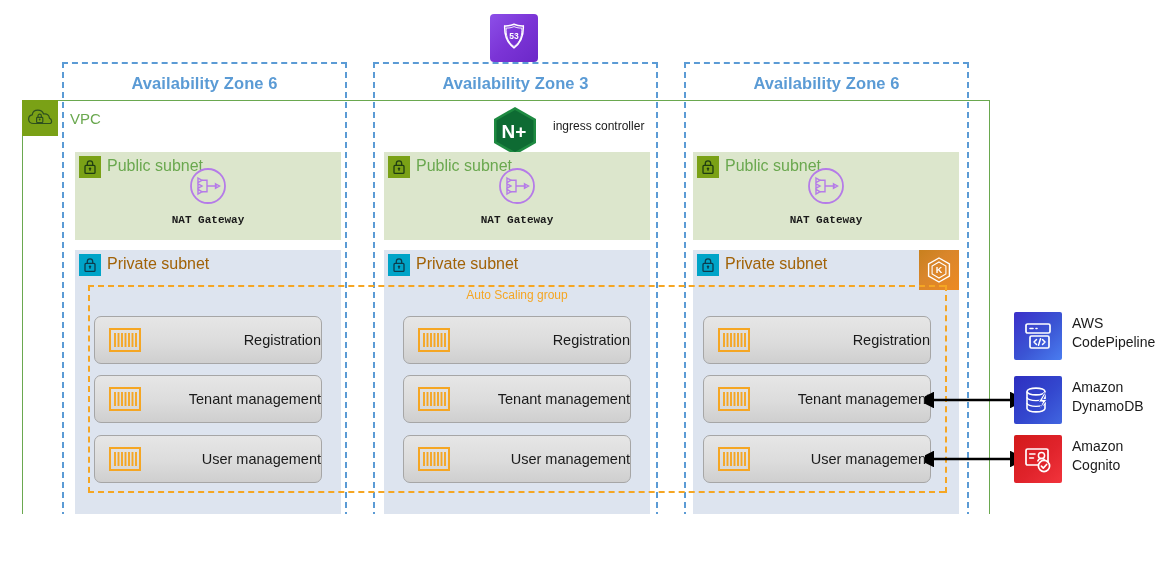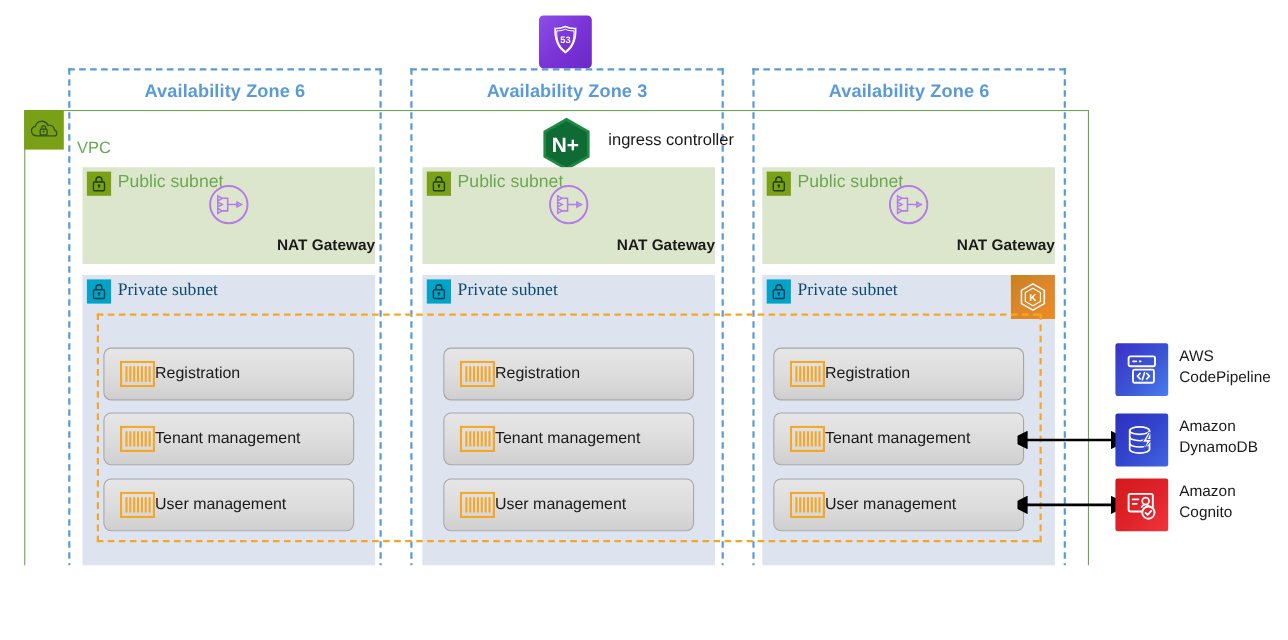--- a/index.html
+++ b/index.html
@@ -57,33 +57,32 @@
     left: 22px; top: 100px;
     width: 36px; height: 36px;
     background: #7AA116;
     display: flex; align-items: center; justify-content: center;
   }
   .vpc-label {
     position: absolute;
     left: 70px; top: 110px;
     color: #6AA84F;
     font-size: 15px;
-    margin-top: 16px;
   }
 
   
   .nginx-icon {
     position: absolute;
     left: 492px; top: 106px;
     width: 46px; height: 50px;
   }
   .nginx-label {
     position: absolute;
     left: 553px; top: 119px;
-    font-size: 15px;
+    font-size: 12px;
     color: #1a1a1a;
   }
 
   
   .subnet {
     position: absolute;
     width: 266px;
     background: #DDE6C7;
   }
   .subnet.public  { top: 152px; height: 88px; background: #DCE6CC; }
@@ -96,35 +95,36 @@
     display: flex; align-items: center; justify-content: center;
   }
   .subnet.public  .subnet-badge { background: #7AA116; }
   .subnet.private .subnet-badge { background: #00A4C8; }
   .subnet-label {
     position: absolute;
     left: 32px; top: 5px;
     font-size: 16px;
   }
   .subnet.public  .subnet-label { color: #6AA84F; }
-  .subnet.private .subnet-label { color: #0c4a6e; font-family: Liberation Serif, serif; }
+  .subnet.private .subnet-label { color: #a16207; }
 
   .nat-icon {
     position: absolute;
     left: 50%; top: 14px;
     margin-left: -20px;
     width: 40px; height: 40px;
   }
   .nat-label {
     position: absolute;
     left: 0; right: 0; top: 62px;
-    text-align: right;
-    font-size: 14px;
+    text-align: center;
+    font-size: 11px;
     font-weight: bold;
     color: #1a1a1a;
+    font-family: Liberation Mono, monospace;
   }
 
   
   .eks-icon {
     position: absolute;
     right: 0px; top: 0px;
     width: 40px; height: 40px;
     background: linear-gradient(135deg, #C8801E 0%, #D9862B 40%, #ED8A22 100%);
     display: flex; align-items: center; justify-content: center;
   }
@@ -167,21 +167,21 @@
     display: flex;
     align-items: center;
   }
   .svc-icon {
     flex: 0 0 auto;
     margin-left: 14px;
     width: 32px; height: 24px;
   }
   .svc-label {
     flex: 1 1 auto;
-    text-align: left;
+    text-align: right;
     font-size: 14.5px;
     color: #1a1a1a;
   }
 
   
   .aws-svc { position: absolute; }
   .aws-svc-icon {
     position: absolute;
     left: 0; top: 0;
     width: 48px; height: 48px;
@@ -352,20 +352,21 @@
         <polygon points="15,3 25.4,9 25.4,21 15,27 4.6,21 4.6,9" fill="none" stroke="#ffffff" stroke-width="1.4"></polygon>
         <polygon points="15,7 21.9,11 21.9,19 15,23 8.1,19 8.1,11" fill="none" stroke="#ffffff" stroke-width="1.1"></polygon>
         <text x="15" y="18.3" font-family="'Liberation Sans',sans-serif" font-size="9" font-weight="bold" fill="#ffffff" text-anchor="middle">K</text>
       </svg>
     </div>
   </div>
 
   <div class="asg-band" style="left:88px; width:857px;"></div>
   <div class="asg-edge-left" style="left:88px;"></div>
   <div class="asg-edge-right" style="left:945px;"></div>
+  <div class="asg-title" style="left:384px;">Auto Scaling group</div>
 
   <div class="svc-box" style="left:94px; top:316px;">
     <span class="svc-icon">
       <svg width="32" height="24" viewBox="0 0 32 24" aria-hidden="true">
         <rect x="1" y="1" width="30" height="22" fill="none" stroke="#F5A623" stroke-width="2"></rect>
         <g stroke="#F5A623" stroke-width="1.9">
           <line x1="6" y1="5" x2="6" y2="19"></line>
             <line x1="9.5" y1="5" x2="9.5" y2="19"></line>
           <line x1="13" y1="5" x2="13" y2="19"></line>
             <line x1="16.5" y1="5" x2="16.5" y2="19"></line>

